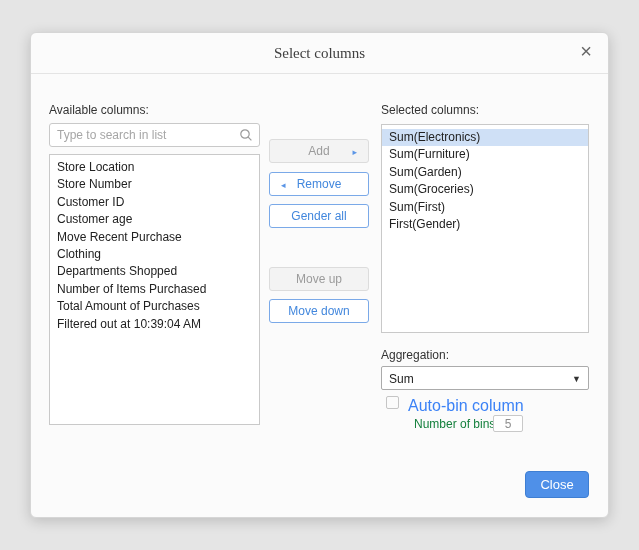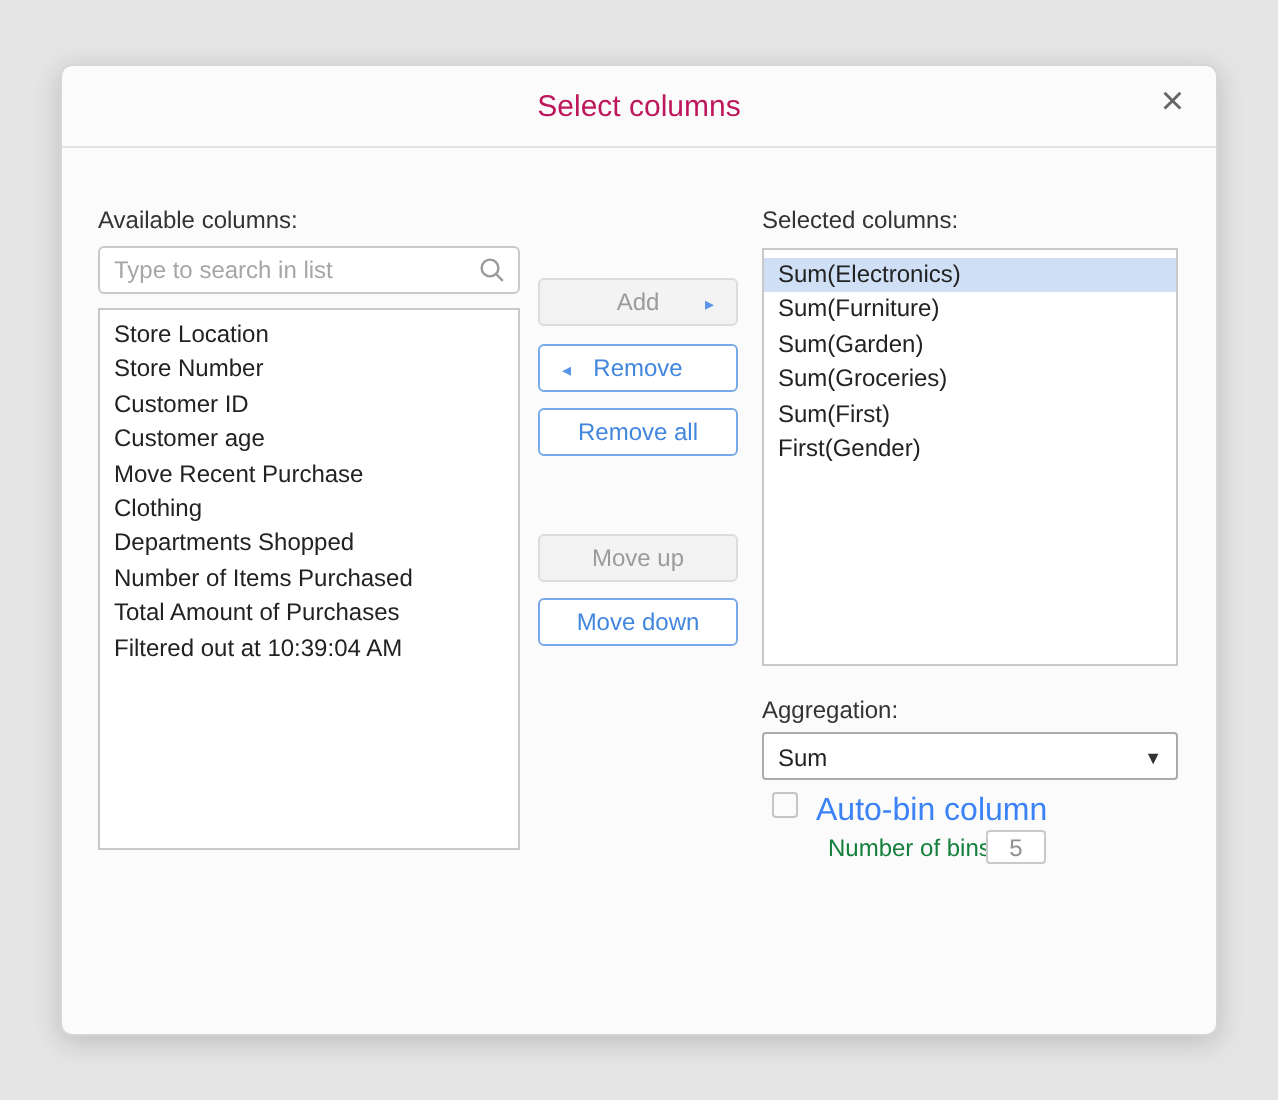--- a/index.html
+++ b/index.html
@@ -7,21 +7,21 @@
     width:639px;height:550px;position:relative;overflow:hidden;
     background:#e5e5e5;
     font-family:"Liberation Sans", sans-serif;
   }
   .dialog{
     position:absolute;left:30px;top:32px;width:579px;height:486px;
     background:#fbfbfb;border:1px solid #d6d6d6;border-radius:6px;
     box-shadow:0 3px 14px rgba(0,0,0,.18);box-sizing:border-box;
   }
   .dlg-header{position:absolute;top:0;left:0;right:0;height:40px;border-bottom:1px solid #e4e4e4;}
-  .dlg-title{position:absolute;width:100%;text-align:center;top:12px;font-size:15px;color:#be185d;}
+  .dlg-title{position:absolute;width:100%;text-align:center;top:12px;font-size:15px;color:#404040;font-family:Liberation Serif, serif;}
   .close-x{position:absolute;right:16px;top:8px;font-size:20px;line-height:20px;color:#666;cursor:pointer;}
 
   .section-label{position:absolute;font-size:12px;color:#333;}
   .lbl-available{left:18px;top:70px;}
   .lbl-selected{left:350px;top:70px;}
   .lbl-aggregation{left:350px;top:315px;}
 
   .search-box{
     position:absolute;left:18px;top:90px;width:211px;height:24px;box-sizing:border-box;
     background:#fff;border:1px solid #c9c9c9;border-radius:3px;
@@ -125,21 +125,21 @@
 
   <div class="btn disabled btn-add">
     <span>Add</span>
     <span class="arrow right">▸</span>
   </div>
   <div class="btn blue btn-remove">
     <span class="arrow left">◂</span>
     <span>Remove</span>
   </div>
   <div class="btn blue btn-remove-all">
-    <span>Remove all</span>
+    <span>Gender all</span>
   </div>
   <div class="btn disabled btn-move-up">
     <span>Move up</span>
   </div>
   <div class="btn blue btn-move-down">
     <span>Move down</span>
   </div>
 
   <div class="section-label lbl-selected">Selected columns:</div>
 
@@ -162,14 +162,17 @@
   <div class="checkbox-row">
     <span class="checkbox"></span>
     <span class="checkbox-label">Auto-bin column</span>
   </div>
 
   <div class="bins-row">
     <span class="bins-label">Number of bins:</span>
     <input class="bins-input" type="text" value="5" style="">
   </div>
 
+  <div class="btn-close">
+    <span>Close</span>
+  </div>
 
 </div>
 
 </body></html>

